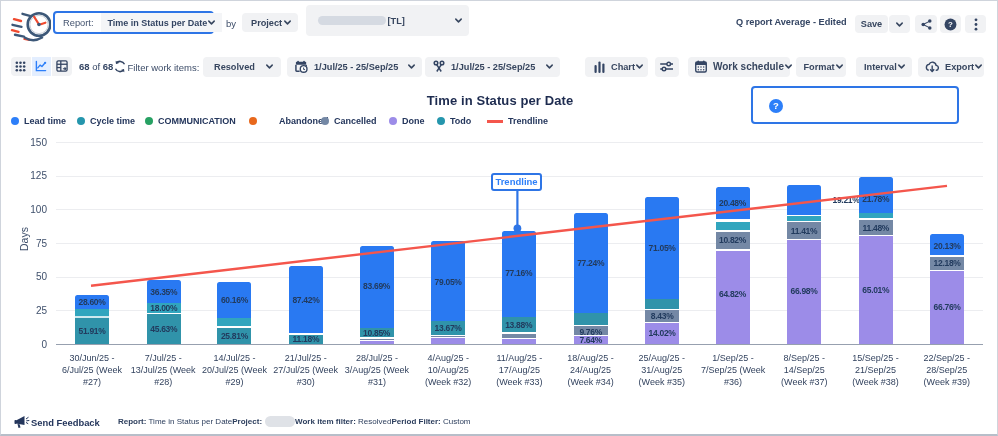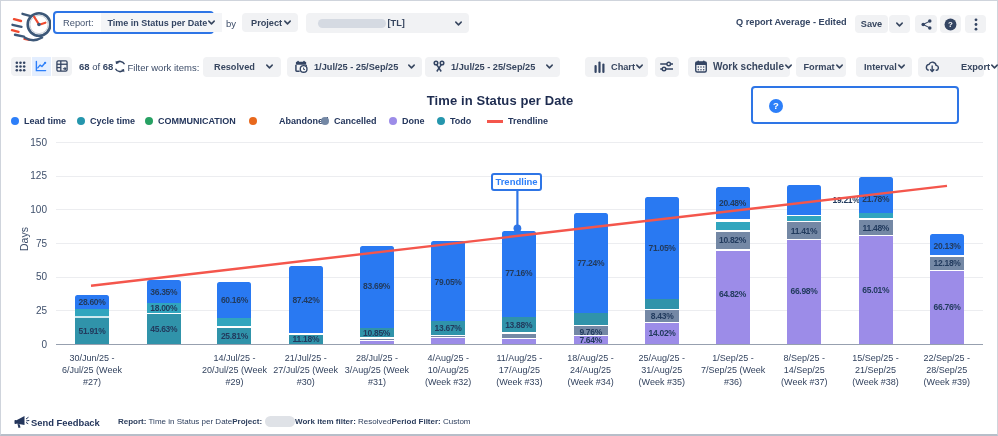--- a/index.html
+++ b/index.html
@@ -42,21 +42,21 @@
         </svg>
       </div>
 </div>
 <div class="txt" style="left:225px;top:17px">by</div>
 <div class="btn" style="left:241px;top:12px;width:56px;height:19px;justify-content:space-between;padding:0 6px 0 9px;font-weight:700">
       <span>Project</span>
       <svg class="chev" width="9" height="9" viewBox="0 0 10 10" style="width:9px;height:9px">
         <path d="M2 3.5 L5 6.5 L8 3.5" fill="none" stroke="#37465f" stroke-width="1.7" stroke-linecap="round" stroke-linejoin="round"></path>
       </svg>
     </div>
-<div class="btn" style="left:304.5px;top:12px;width:163px;height:20px;justify-content:flex-start;padding:0 6px 0 12px;font-weight:700">
+<div class="btn" style="left:304.5px;top:4px;width:163px;height:31px;justify-content:flex-start;padding:0 6px 0 12px;font-weight:700">
 <span style="display:inline-block;width:68px;height:9px;border-radius:5px;background:#d5dae2;margin-right:2px"></span>
 <span>[TL]</span>
       <span style="flex:1"></span>
       <svg class="chev" width="9" height="9" viewBox="0 0 10 10" style="width:9px;height:9px">
         <path d="M2 3.5 L5 6.5 L8 3.5" fill="none" stroke="#37465f" stroke-width="1.7" stroke-linecap="round" stroke-linejoin="round"></path>
       </svg>
 </div>
 <div class="abs" style="left:735px;top:16px;width:110px;font-size:9.2px;font-weight:700;color:#344563;white-space:nowrap">Q report Average - Edited</div>
 <div class="btn" style="left:854px;top:14px;width:33px;height:18px">Save</div>
 <div class="btn" style="left:888px;top:14px;width:21px;height:18px">
@@ -224,21 +224,21 @@
         <path d="M2 3.5 L5 6.5 L8 3.5" fill="none" stroke="#37465f" stroke-width="1.7" stroke-linecap="round" stroke-linejoin="round"></path>
       </svg>
     </div>
 <div class="btn" style="left:855px;top:55.5px;width:56px;height:20px;justify-content:space-between;padding:0 6px 0 8px">
       <span>Interval</span>
       <svg class="chev" width="9" height="9" viewBox="0 0 10 10" style="width:9px;height:9px">
         <path d="M2 3.5 L5 6.5 L8 3.5" fill="none" stroke="#37465f" stroke-width="1.7" stroke-linecap="round" stroke-linejoin="round"></path>
       </svg>
     </div>
 <div class="btn" style="left:917px;top:55.5px;width:66px;height:20px;justify-content:space-between;padding:0 6px 0 7px">
-      <span style="display:flex;align-items:center;gap:22px">
+      <span style="display:flex;align-items:center;gap:6px">
         <svg width="14" height="13" viewBox="0 0 15 13">
           <path d="M4 10.5 A 3.2 3.2 0 0 1 4.3 4.2 A 4 4 0 0 1 11.9 5.3 A 2.6 2.6 0 0 1 11.5 10.5" fill="none" stroke="#344563" stroke-width="1.5"></path>
           <path d="M7.7 5.5 V11" stroke="#344563" stroke-width="1.5"></path>
           <path d="M5.6 9.4 L7.7 12 L9.8 9.4" fill="none" stroke="#344563" stroke-width="1.5" stroke-linejoin="round"></path>
         </svg>
         <span>Export</span>
       </span>
       <svg class="chev" width="9" height="9" viewBox="0 0 10 10" style="width:9px;height:9px">
         <path d="M2 3.5 L5 6.5 L8 3.5" fill="none" stroke="#37465f" stroke-width="1.7" stroke-linecap="round" stroke-linejoin="round"></path>
       </svg>
@@ -426,20 +426,21 @@
 <div class="pct" style="left:946.1px;top:245.1px">20.13%</div>
 <div class="pct" style="left:946.1px;top:262.2px">12.18%</div>
 <div class="pct" style="left:946.1px;top:305.5px">66.76%</div>
 <svg class="abs" style="left:0;top:0" width="998" height="436" viewBox="0 0 998 436" pointer-events="none">
 <line x1="90" y1="284.7" x2="946" y2="184.9" stroke="#f4564c" stroke-width="2.4"></line>
 <line x1="516.4" y1="189.5" x2="516.4" y2="224" stroke="#2e75e6" stroke-width="2.2"></line>
 <circle cx="516.4" cy="227.3" r="3.9" fill="#2e75e6"></circle>
 </svg>
 <div class="abs" style="left:490px;top:171.5px;width:51px;height:18.5px;border:2px solid #2e75e6;border-radius:3px;background:#fff;display:flex;align-items:center;justify-content:center;font-size:9.5px;font-weight:700;color:#2d7ff9">Trendline</div>
 <div class="xlab" style="left:91.0px;top:351px">30/Jun/25 -<br>6/Jul/25 (Week<br>#27)</div>
+<div class="xlab" style="left:162.2px;top:351px">7/Jul/25 -<br>13/Jul/25 (Week<br>#28)</div>
 <div class="xlab" style="left:233.5px;top:351px">14/Jul/25 -<br>20/Jul/25 (Week<br>#29)</div>
 <div class="xlab" style="left:304.7px;top:351px">21/Jul/25 -<br>27/Jul/25 (Week<br>#30)</div>
 <div class="xlab" style="left:375.9px;top:351px">28/Jul/25 -<br>3/Aug/25 (Week<br>#31)</div>
 <div class="xlab" style="left:447.2px;top:351px">4/Aug/25 -<br>10/Aug/25<br>(Week #32)</div>
 <div class="xlab" style="left:518.4px;top:351px">11/Aug/25 -<br>17/Aug/25<br>(Week #33)</div>
 <div class="xlab" style="left:589.6px;top:351px">18/Aug/25 -<br>24/Aug/25<br>(Week #34)</div>
 <div class="xlab" style="left:660.8px;top:351px">25/Aug/25 -<br>31/Aug/25<br>(Week #35)</div>
 <div class="xlab" style="left:732.1px;top:351px">1/Sep/25 -<br>7/Sep/25 (Week<br>#36)</div>
 <div class="xlab" style="left:803.3px;top:351px">8/Sep/25 -<br>14/Sep/25<br>(Week #37)</div>
 <div class="xlab" style="left:874.5px;top:351px">15/Sep/25 -<br>21/Sep/25<br>(Week #38)</div>

